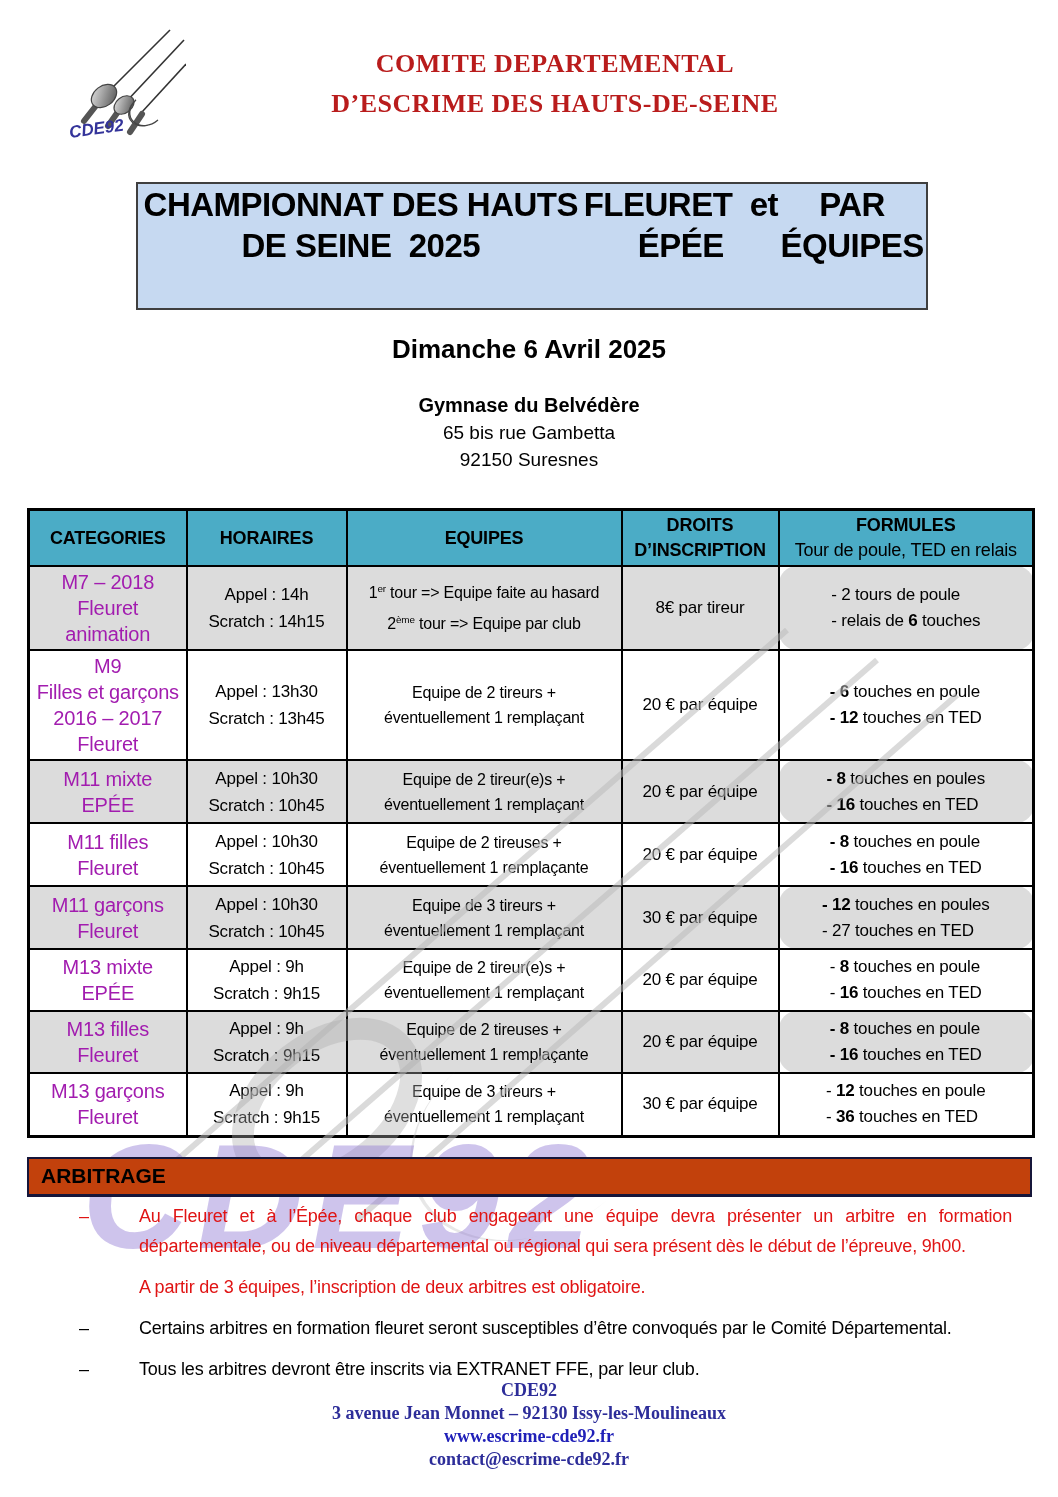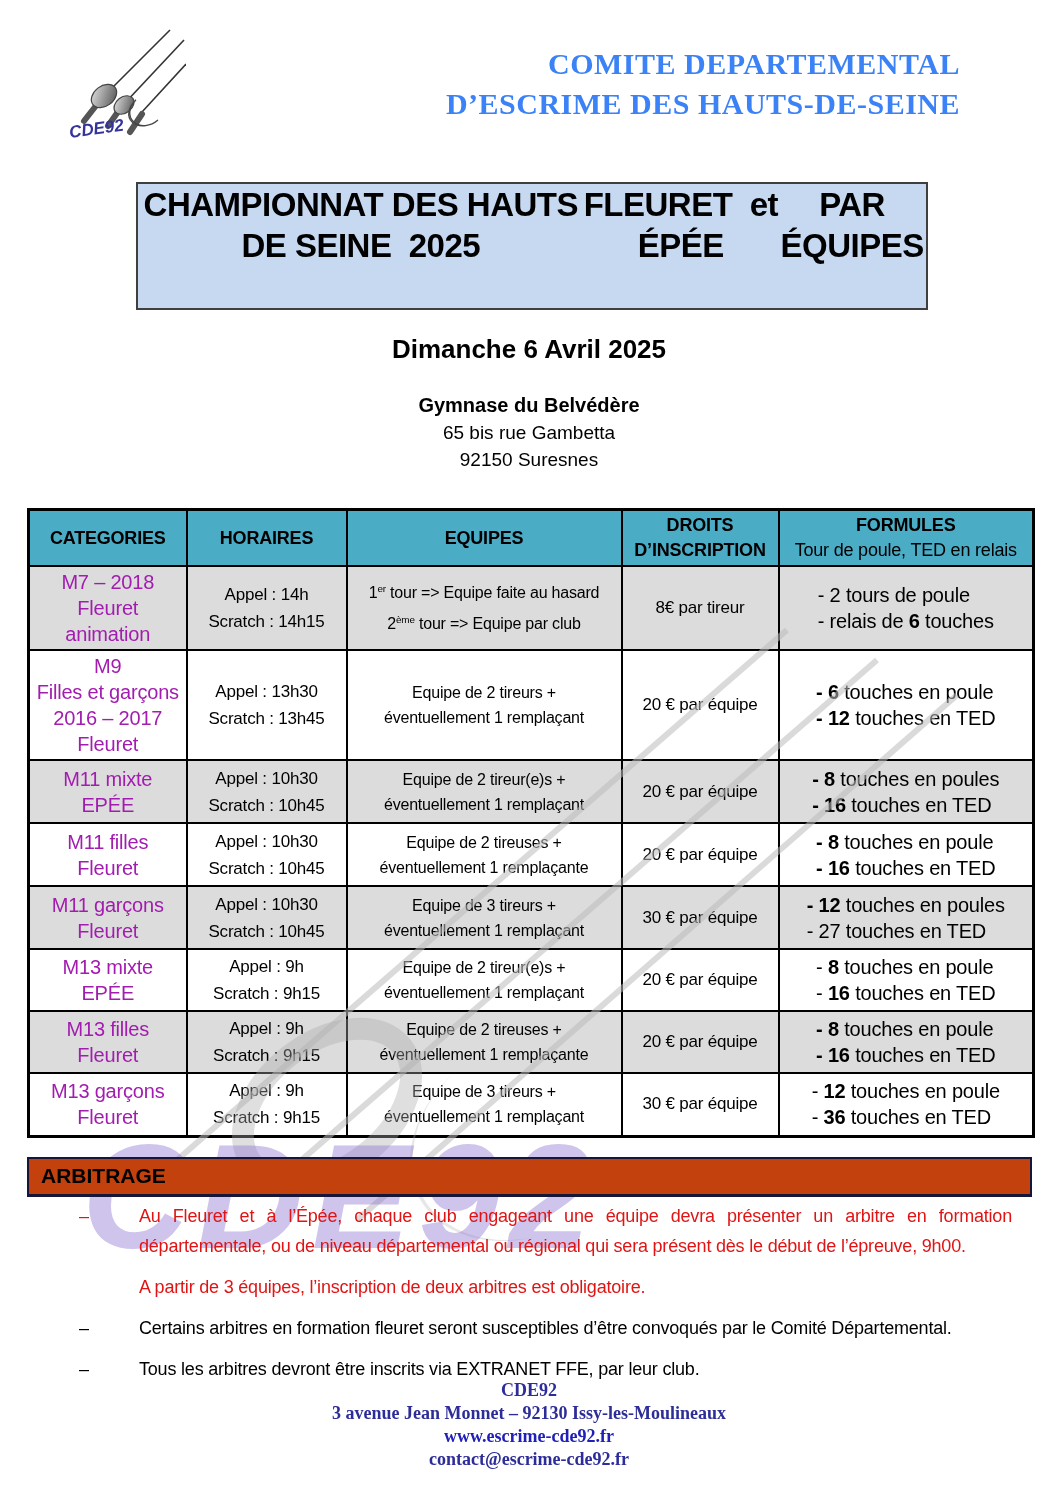--- a/index.html
+++ b/index.html
@@ -12,22 +12,22 @@
   .b { font-weight:700; }
   .u { }
   sup { font-size:0.62em; vertical-align:super; line-height:0; }
 
   
   .logo { position:absolute; top:26px; left:66px; width:120px; height:122px; }
 
   
   .org-header {
     position:absolute; top:44px; left:150px; width:810px;
-    text-align:right; font-family:"Liberation Serif", serif;
-    font-weight:700; color:#3b82f6; font-size:30px; line-height:40px;
+    text-align:center; font-family:"Liberation Serif", serif;
+    font-weight:700; color:#b91c1c; font-size:26px; line-height:40px;
     letter-spacing:0.5px;
   }
 
   
   .title-box {
     position:absolute; top:182px; left:136px; width:792px; height:128px;
     background:#c6d9f1; border:2px solid #3f3f3f;
     display:flex; flex-direction:row; justify-content:center;
     text-align:center; font-weight:700; font-size:33px; line-height:41px;
     letter-spacing:-0.5px; white-space:pre-wrap;
@@ -55,21 +55,21 @@
     padding:2px 4px; font-weight:400; letter-spacing:-0.2px;
   }
   .comp-table thead th { background:#4bacc6; font-size:18px; line-height:25px; }
   .cat-cell { background:#4bacc6; font-weight:700; font-size:20px; line-height:26px; color:#a21caf; }
   tr.gray td { background:#dcdcdc; }
   tr.white td { background:#ffffff; }
   .horaires { font-size:17px; line-height:27px; }
   .equipes  { font-size:16px; line-height:25px; }
   .equipes.spread .tline { margin:6px 0; }
   .droits   { font-size:17px; }
-  .formules { font-size:20px; line-height:26px; }
+  .formules { font-size:17px; line-height:26px;border-radius:18px; }
   .formules .left-block { display:inline-block; text-align:left; }
 
   
   .watermark { position:absolute; top:600px; left:27px; width:1005px; height:700px;
                pointer-events:none; z-index:5; }
 
   
   .arb-banner {
     position:absolute; top:1157px; left:27px; width:1005px; height:40px;
     background:#c2410c; border:2px solid #16163a; border-bottom-width:3px;

